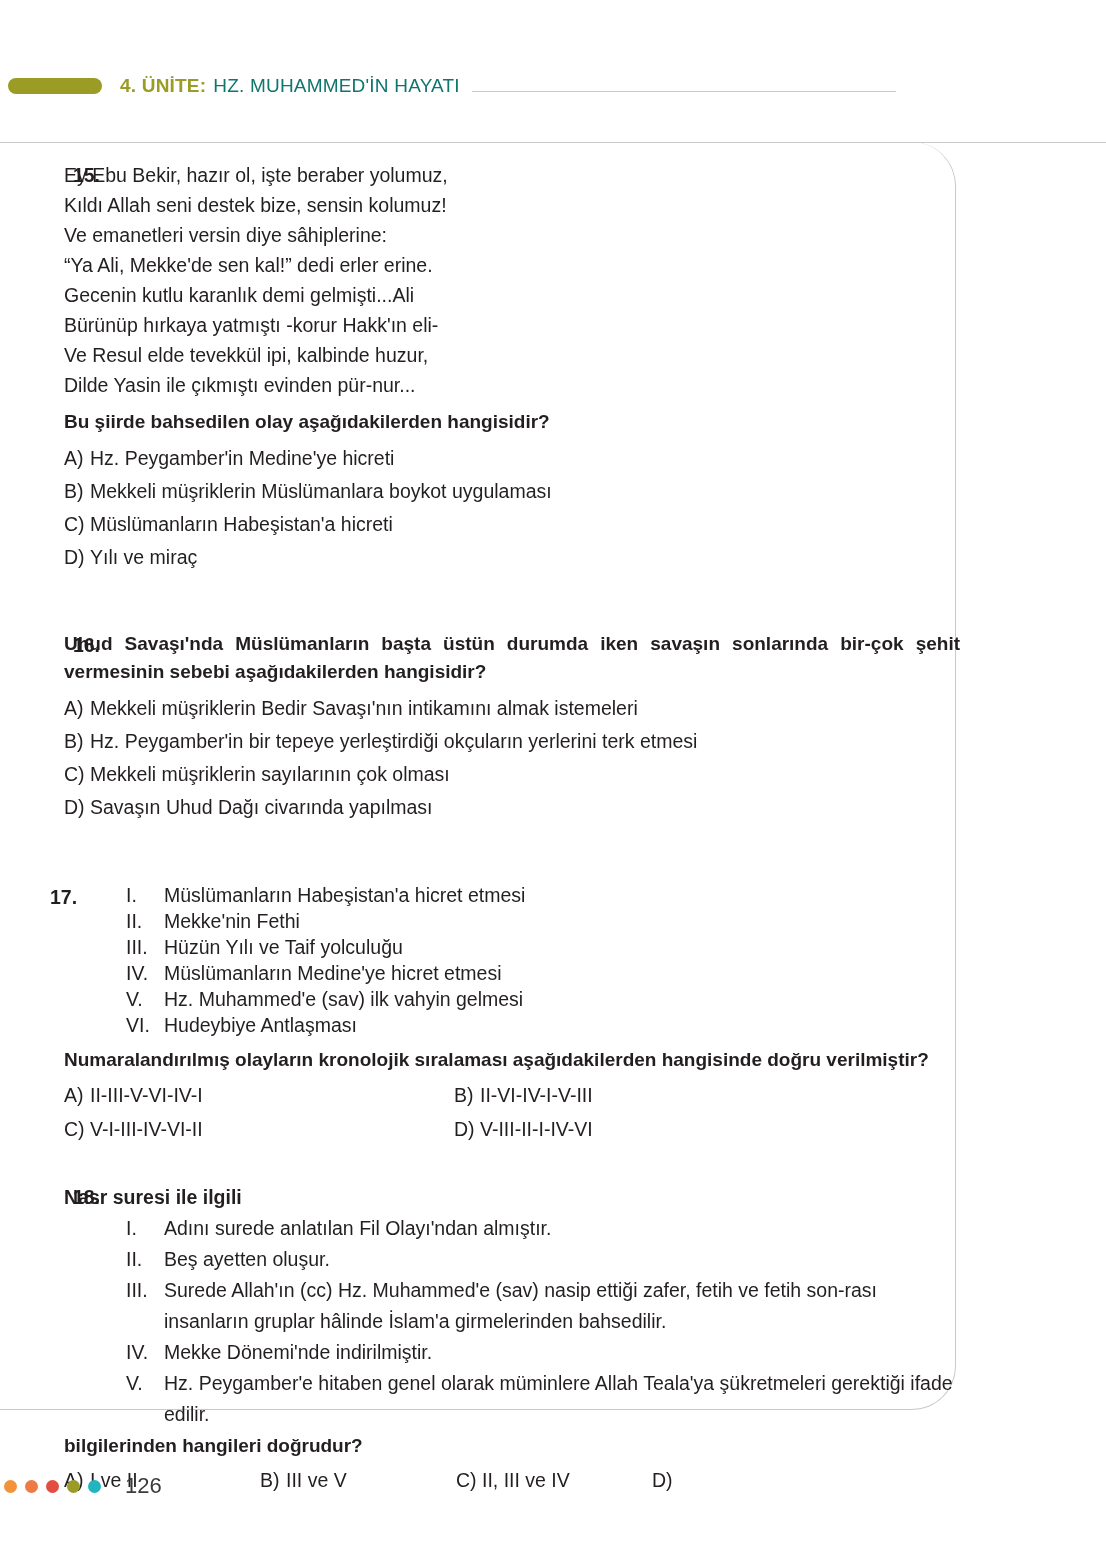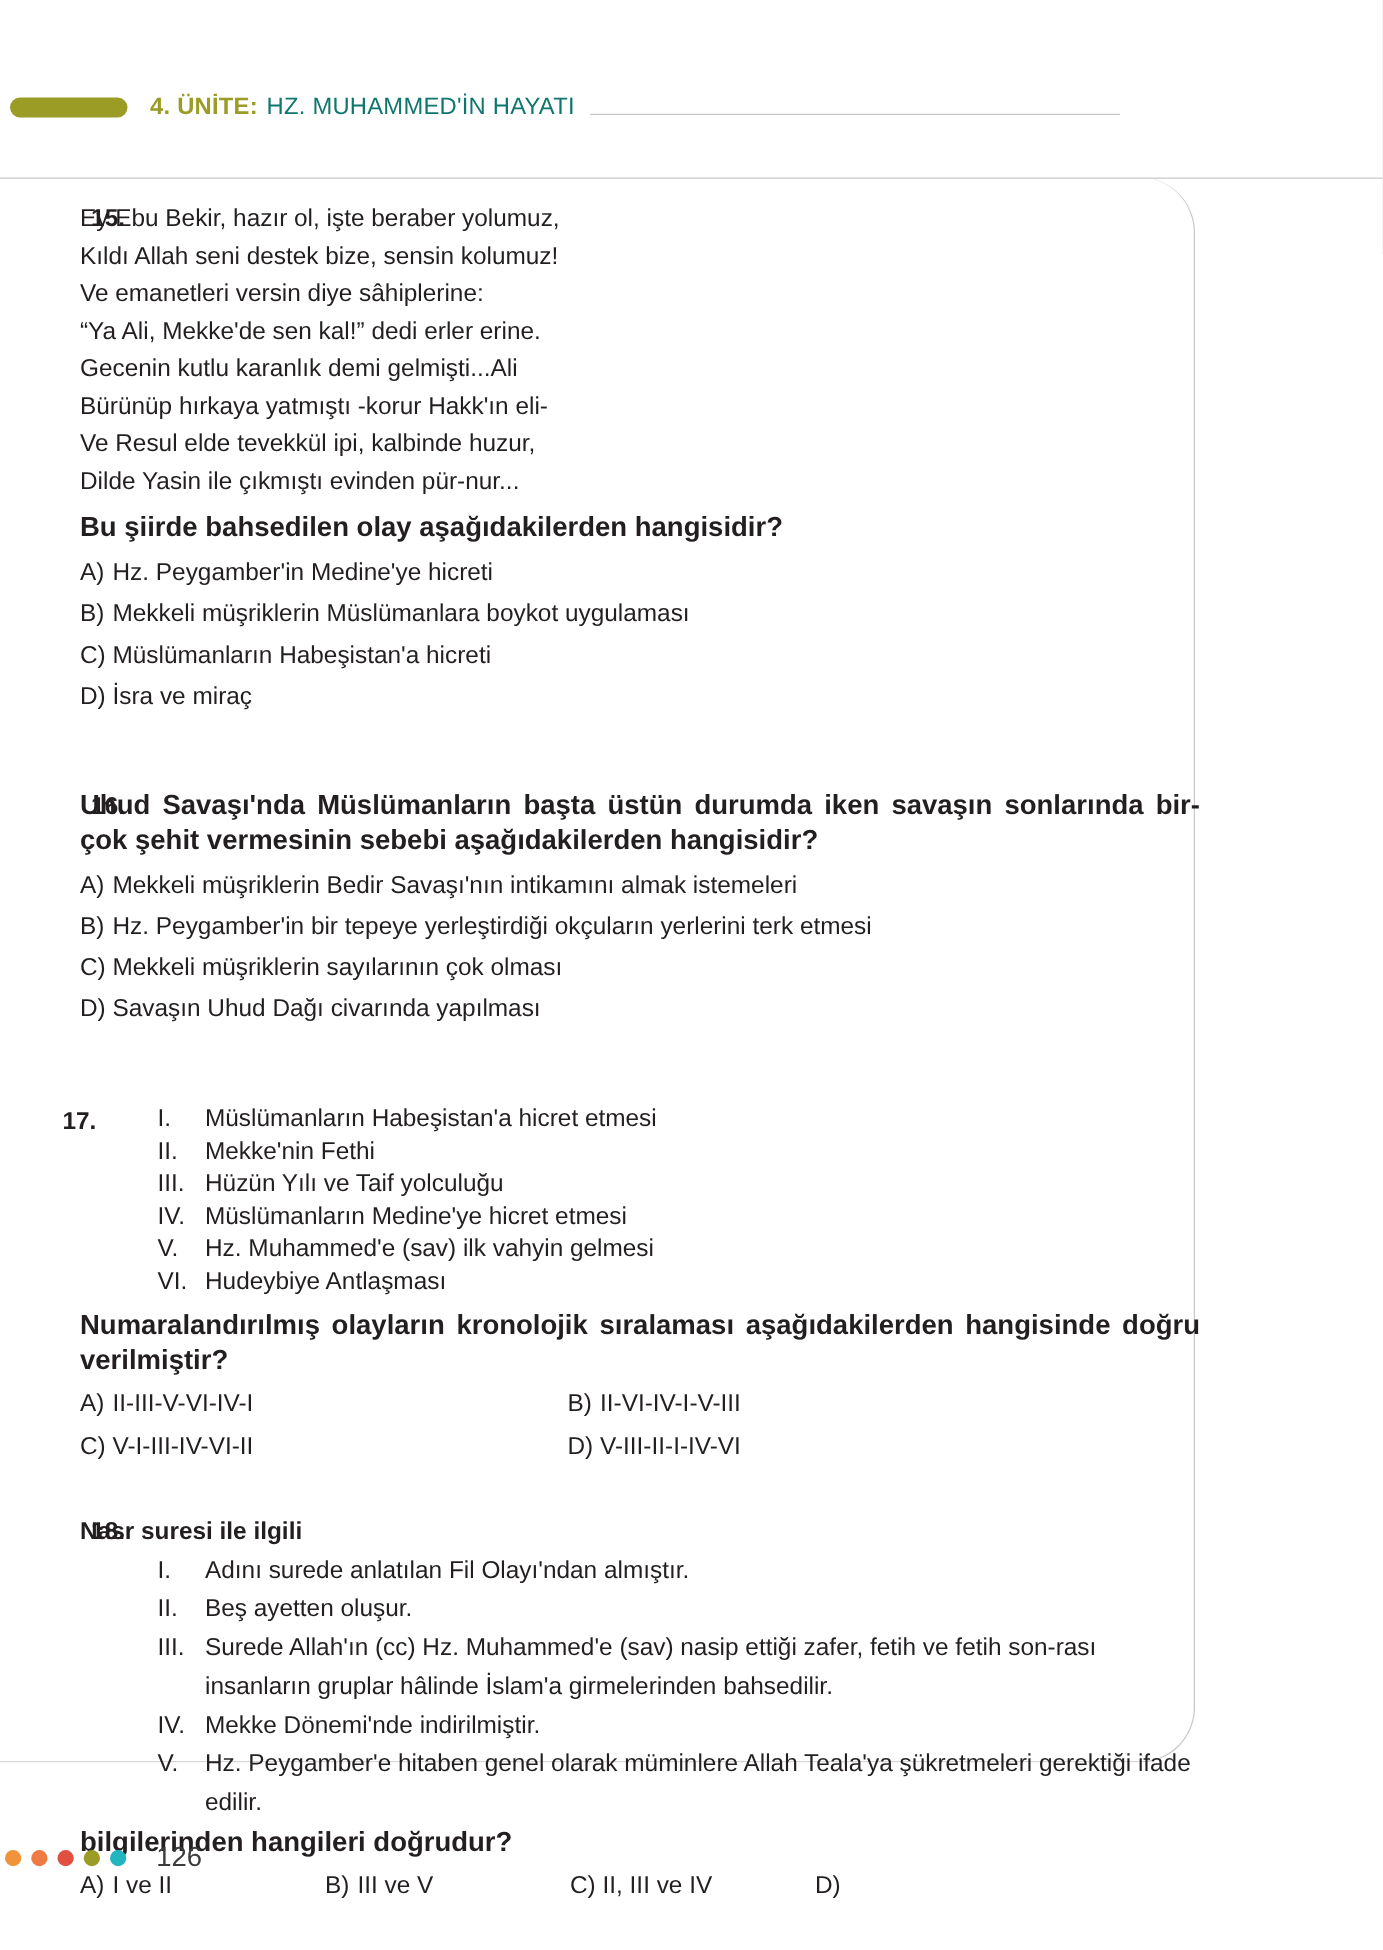--- a/index.html
+++ b/index.html
@@ -115,21 +115,21 @@
   }
   .attribution {
     font-size: 17.5px;
     line-height: 30px;
     text-align: right;
     padding-right: 2px;
     margin-top: 2px;
   }
   .q-prompt {
     font-weight: bold;
-    font-size: 22px;
+    font-size: 19px;
     line-height: 28px;
     margin-top: 8px;
   }
   .q-prompt.justify {
     text-align: justify;
     text-align-last: left;
   }
 
   
   .options {
@@ -265,21 +265,21 @@
       <div class="option">
         <span class="opt-key">B)</span>
         <span class="opt-text">Mekkeli müşriklerin Müslümanlara boykot uygulaması</span>
       </div>
       <div class="option">
         <span class="opt-key">C)</span>
         <span class="opt-text">Müslümanların Habeşistan'a hicreti</span>
       </div>
       <div class="option">
         <span class="opt-key">D)</span>
-        <span class="opt-text">İsra ve miraç</span>
+        <span class="opt-text">Yılı ve miraç</span>
       </div>
     </div>
   </div>
 
   <div class="question q16">
     <div class="q-num">16.</div>
     <div class="q-stem q-prompt justify" style="margin-top:0">Uhud Savaşı'nda Müslümanların başta üstün durumda iken savaşın sonlarında bir-çok şehit vermesinin sebebi aşağıdakilerden hangisidir?</div>
     <div class="options">
       <div class="option">
         <span class="opt-key">A)</span>

